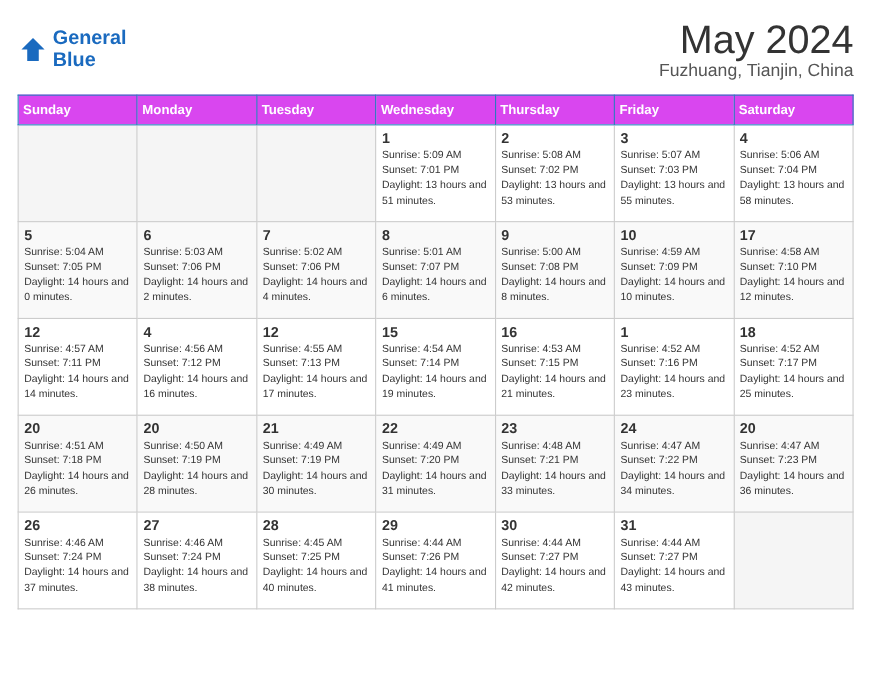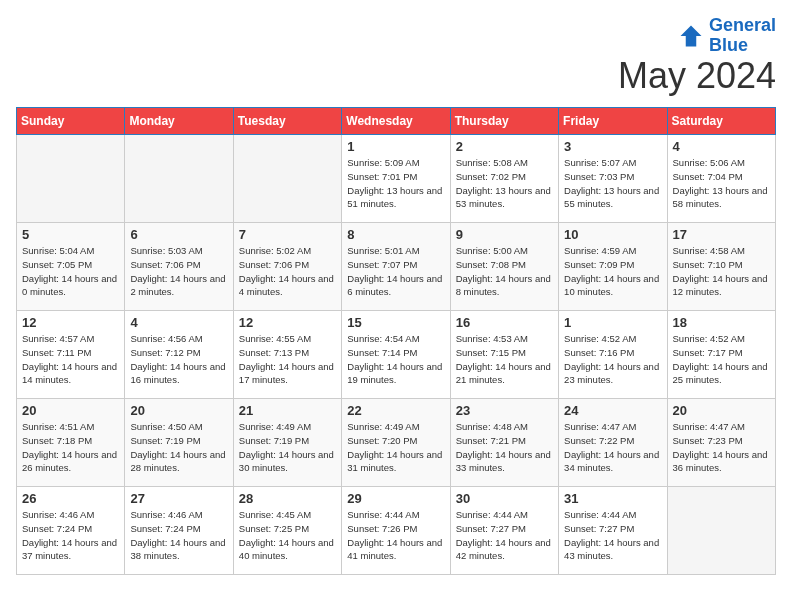--- a/index.html
+++ b/index.html
@@ -6,23 +6,22 @@
     body {
       font-family: Arial, sans-serif;
       background: #fff;
       width: 792px;
       min-height: 612px;
       padding: 16px;
     }
     .header {
       display: flex;
       justify-content: space-between;
-      align-items: flex-end;
+      align-items: center;
       margin-bottom: 12px;
-      flex-direction: column;
     }
     .logo {
       display: flex;
       align-items: center;
       gap: 4px;
     }
     .logo-text {
       font-size: 18px;
       font-weight: bold;
       color: #333;
@@ -47,21 +46,21 @@
     .location {
       font-size: 16px;
       color: #555;
     }
     table {
       width: 100%;
       border-collapse: collapse;
       table-layout: fixed;
     }
     th {
-      background-color: #ef4444;
+      background-color: #d946ef;
       color: #fff;
       font-size: 12px;
       font-weight: bold;
       padding: 6px 4px;
       text-align: left;
       border: 1px solid #2a7abf;
     }
     td {
       border: 1px solid #ccc;
       vertical-align: top;
@@ -98,20 +97,21 @@
     <svg class="logo-icon" viewBox="0 0 32 32" xmlns="http://www.w3.org/2000/svg">
       <polygon points="16,4 28,16 22,16 22,28 10,28 10,16 4,16" fill="#1a6abf"></polygon>
     </svg>
     <div class="logo-text">
       <div><span>General</span></div>
       <div><span style="color:#1a6abf;">Blue</span></div>
     </div>
   </div>
   <div class="title-block">
     <div class="month-title">May 2024</div>
+    <div class="location">Fuzhuang, Tianjin, China</div>
   </div>
 </div>
 
 <table>
   <thead>
     <tr>
     <th>Sunday</th>
         <th>Monday</th>
         <th>Tuesday</th>
         <th>Wednesday</th>

